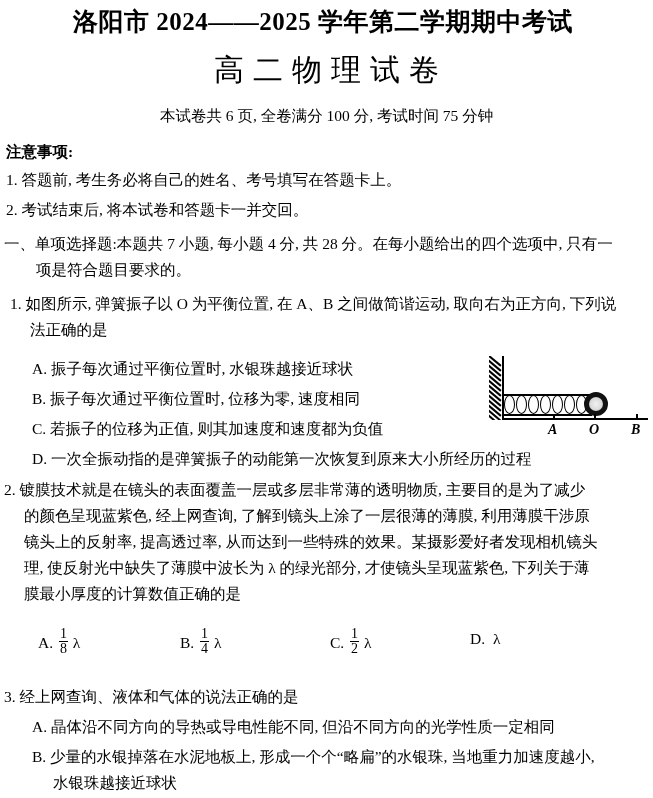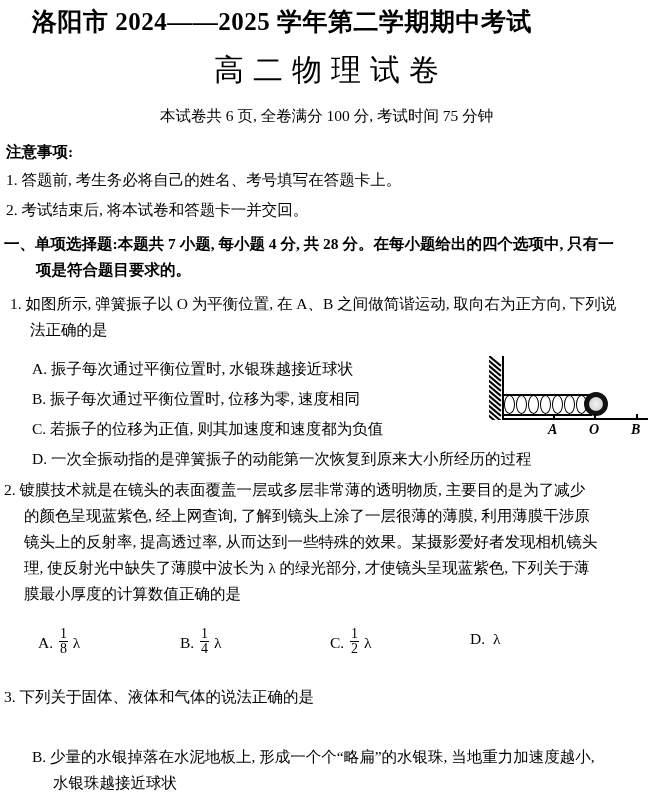--- a/index.html
+++ b/index.html
@@ -30,20 +30,21 @@
     top: 6px;
     left: 0;
     width: 564px;
     text-align: center;
     font-family: "Liberation Serif", "DejaVu Serif", serif;
     font-weight: bold;
     font-size: 25px;
     letter-spacing: 0.5px;
     line-height: 32px;
     white-space: nowrap;
+    padding-left: 41px;
   }
 
   .doc-subtitle {
     position: absolute;
     top: 50px;
     left: 0;
     width: 653px;
     text-align: center;
     font-family: "Liberation Serif", "DejaVu Serif", serif;
     font-weight: normal;
@@ -90,21 +91,21 @@
   }
 
   .section-head {
     position: absolute;
     top: 231px;
     left: 4px;
     width: 646px;
     font-size: 15.5px;
     line-height: 26px;
   }
-  .section-head b { font-weight: bold; }
+  .section-head b { font-weight: normal; }
   .section-head .cont {
     display: block;
     padding-left: 32px;
   }
 
   
   .q {
     position: absolute;
     font-size: 15.5px;
     line-height: 26px;
@@ -381,20 +382,21 @@
       <span class="lam">λ</span>
     </div>
 
     <div class="fopt" style="left:470px;">
       <span class="lbl">D.</span>
       <span class="lam" style="margin-left:4px">λ</span>
     </div>
   </div>
 
   <div class="q" id="q3-stem">
-    <span class="stem"><span>3.</span>&nbsp;<span>下列关于固体、液体和气体的说法正确的是</span></span>
-  </div>
+    <span class="stem"><span>3.</span>&nbsp;<span>经上网查询、液体和气体的说法正确的是</span></span>
+  </div>
+  <div class="opt" id="q3-a">A. 晶体沿不同方向的导热或导电性能不同, 但沿不同方向的光学性质一定相同</div>
   <div class="opt" id="q3-b">
     <span class="stem">B. 少量的水银掉落在水泥地板上, 形成一个个“略扁”的水银珠, 当地重力加速度越小,</span>
     <span class="cont">水银珠越接近球状</span>
   </div>
 
 </div>
 
 </body></html>

